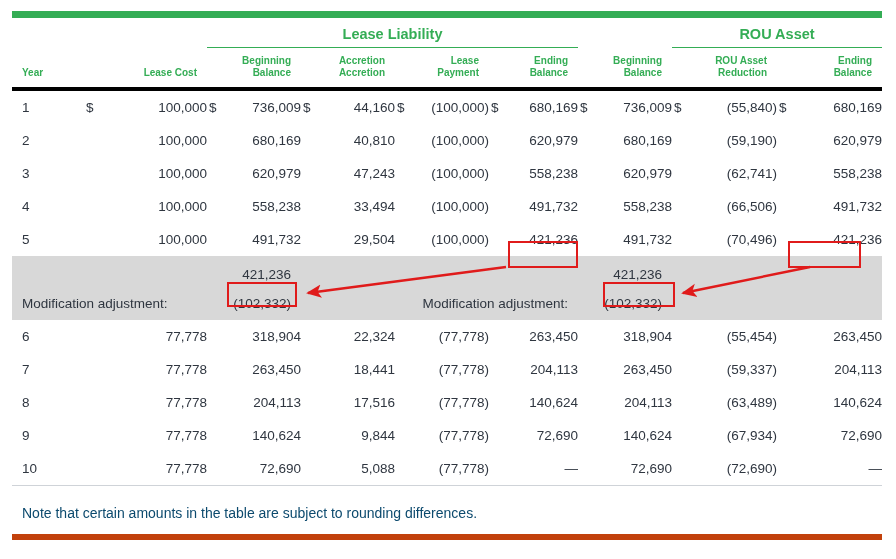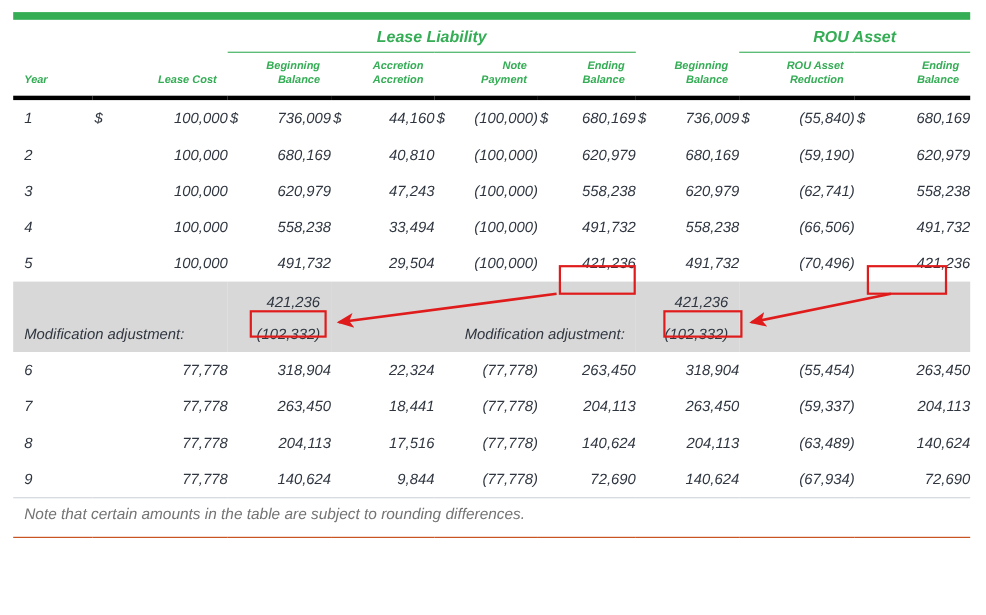--- a/index.html
+++ b/index.html
@@ -12,21 +12,20 @@
     height: 559px;
     font-family: "Liberation Sans", sans-serif;
     color: #2f3640;
     overflow: hidden;
   }
   .page {
     position: relative;
     width: 896px;
     height: 559px;
     box-sizing: border-box;
-    font-style: italic;
   }
 
   
   .top-rule {
     position: absolute;
     left: 12px;
     top: 11px;
     width: 870px;
     height: 7px;
     background: #34ad55;
@@ -132,24 +131,24 @@
     position: absolute;
     right: 10px;
     bottom: 9px;
     font-size: 13.5px;
     color: #2f3640;
   }
 
   
   tr.note-row td {
     border-top: 1px solid #cfd3d8;
-    border-bottom: 1px solid #c2410c;
-    padding: 6px 0 13px 10px;
+    border-bottom: 6px solid #c2410c;
+    padding: 19px 0 13px 10px;
     font-size: 14px;
-    color: #737373;
+    color: #0c4a6e;
   }
 
   
   .overlay {
     position: absolute;
     left: 0; top: 0;
     width: 896px; height: 559px;
     pointer-events: none;
   }
   .redbox {
@@ -198,21 +197,21 @@
         </th>
         <th class="col-head padright">
           <span class="ln">Beginning</span>
           <span class="ln">Balance</span>
         </th>
         <th class="col-head padright">
           <span class="ln">Accretion</span>
           <span class="ln">Accretion</span>
         </th>
         <th class="col-head padright">
-          <span class="ln">Note</span>
+          <span class="ln">Lease</span>
           <span class="ln">Payment</span>
         </th>
         <th class="col-head padright">
           <span class="ln">Ending</span>
           <span class="ln">Balance</span>
         </th>
         <th class="col-head padright">
           <span class="ln">Beginning</span>
           <span class="ln">Balance</span>
         </th>
@@ -398,20 +397,31 @@
         <td class="num padright">77,778</td>
         <td class="num padright">140,624</td>
         <td class="num padright">9,844</td>
         <td class="num padright">(77,778)</td>
         <td class="num padright">72,690</td>
         <td class="num padright">140,624</td>
         <td class="num padright">(67,934)</td>
         <td class="num padright">72,690</td>
       </tr>
 
+      <tr class="data-row last-data">
+        <td class="yr">10</td>
+        <td class="num padright">77,778</td>
+        <td class="num padright">72,690</td>
+        <td class="num padright">5,088</td>
+        <td class="num padright">(77,778)</td>
+        <td class="num padright">—</td>
+        <td class="num padright">72,690</td>
+        <td class="num padright">(72,690)</td>
+        <td class="num padright">—</td>
+      </tr>
 
       <tr class="note-row">
         <td colspan="9">Note that certain amounts in the table are subject to rounding differences.</td>
       </tr>
 
     </tbody>
   </table>
 
   <div class="overlay">
     <svg class="arrow-svg" width="896" height="559" viewBox="0 0 896 559">

